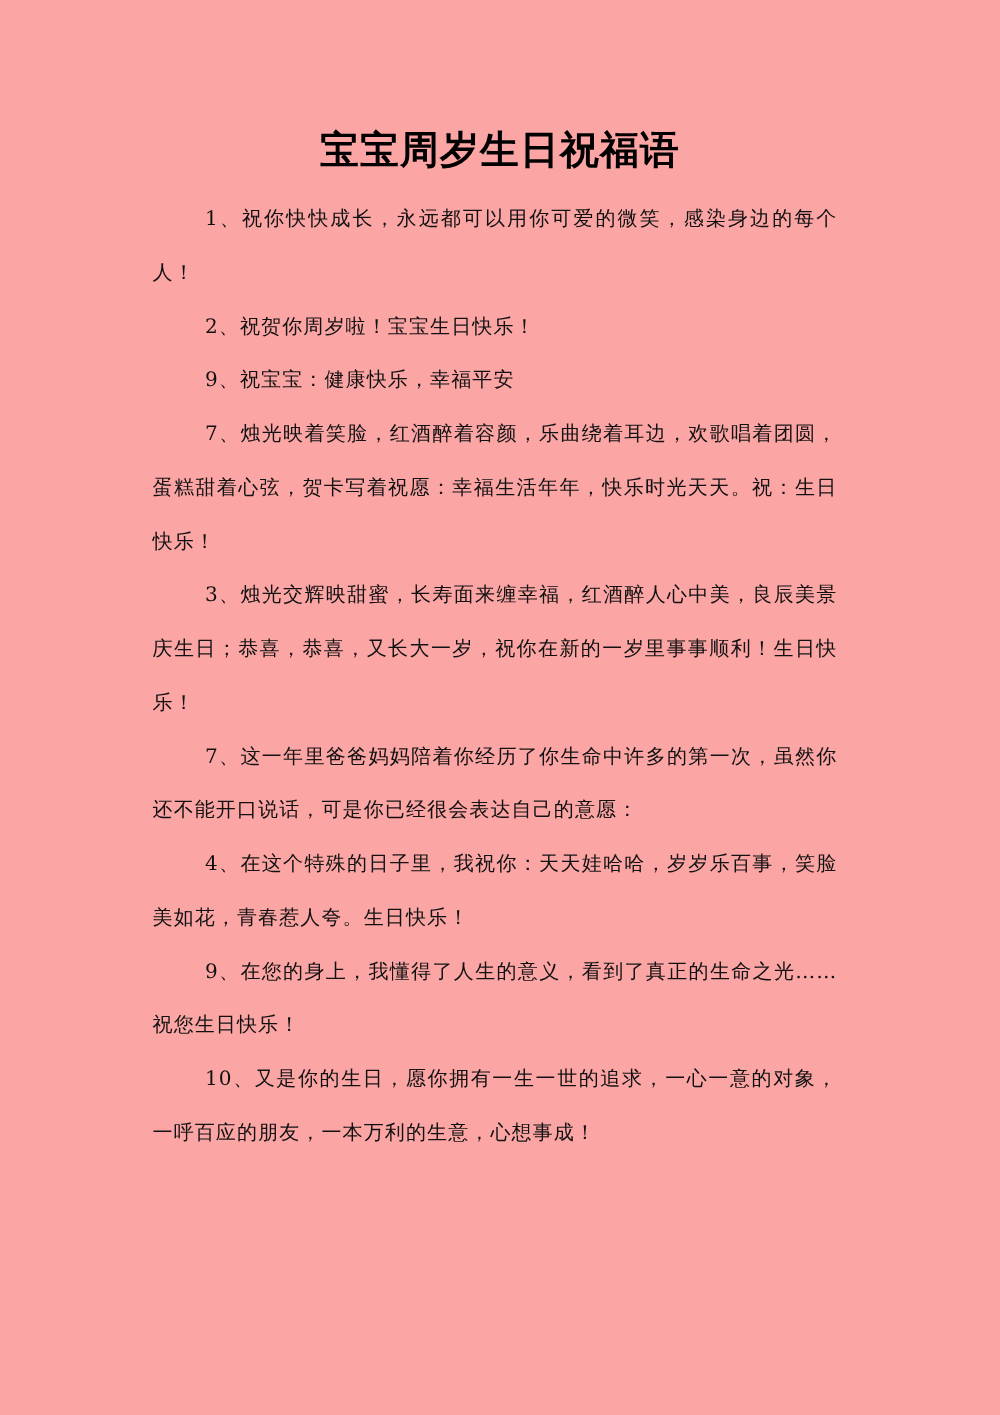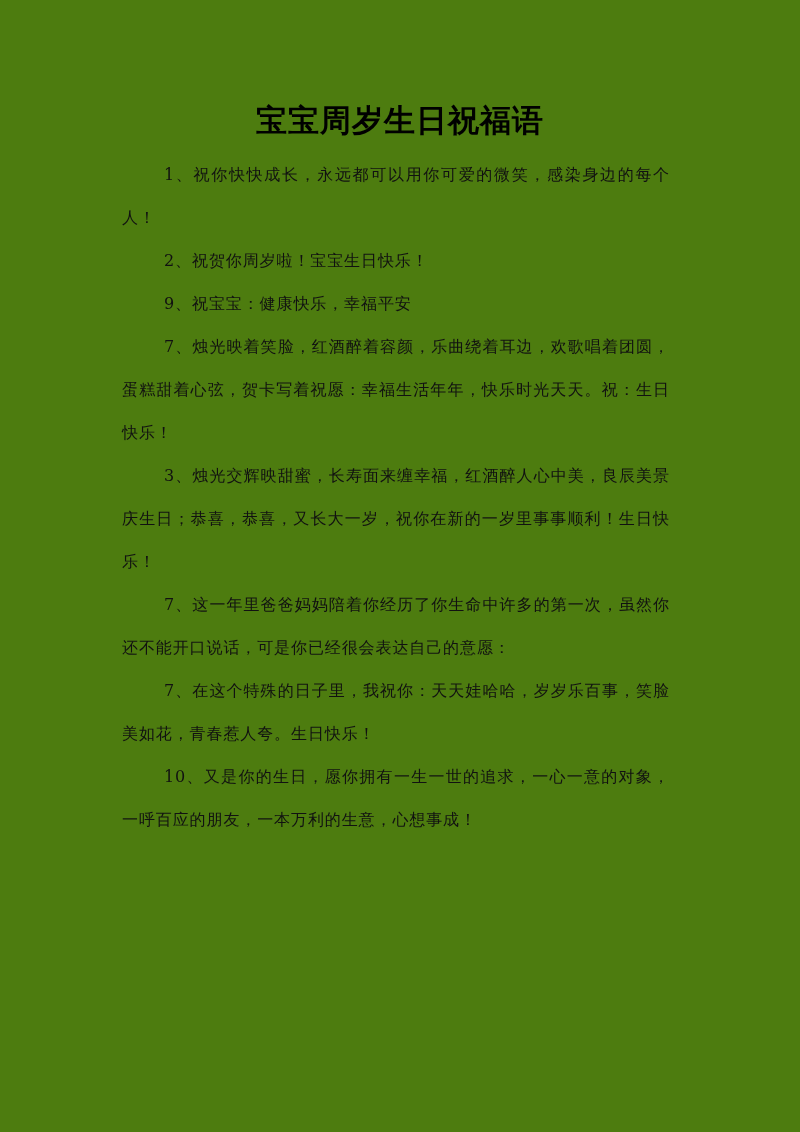--- a/index.html
+++ b/index.html
@@ -13,21 +13,21 @@
     position: relative;
     overflow: hidden;
     font-family: "DejaVu Serif", "Liberation Serif", serif;
     color: #111111;
   }
   .page {
     position: absolute;
     left: 0; top: 0;
     width: 800px;
     height: 1132px;
-    background: #4d7c0f;
+    background: #fca5a5;
   }
   .title {
     position: absolute;
     top: 98px;
     left: 0;
     width: 800px;
     text-align: center;
     font-family: "DejaVu Sans", "Liberation Sans", sans-serif;
     font-size: 31px;
     font-weight: bold;
@@ -56,16 +56,17 @@
 
 <div class="page">
   <div class="title">宝宝周岁生日祝福语</div>
   <div class="body">
     <p class="para">1、祝你快快成长，永远都可以用你可爱的微笑，感染身边的每个人！</p>
     <p class="para">2、祝贺你周岁啦！宝宝生日快乐！</p>
     <p class="para">9、祝宝宝：健康快乐，幸福平安</p>
     <p class="para">7、烛光映着笑脸，红酒醉着容颜，乐曲绕着耳边，欢歌唱着团圆，蛋糕甜着心弦，贺卡写着祝愿：幸福生活年年，快乐时光天天。祝：生日快乐！</p>
     <p class="para">3、烛光交辉映甜蜜，长寿面来缠幸福，红酒醉人心中美，良辰美景庆生日；恭喜，恭喜，又长大一岁，祝你在新的一岁里事事顺利！生日快乐！</p>
     <p class="para">7、这一年里爸爸妈妈陪着你经历了你生命中许多的第一次，虽然你还不能开口说话，可是你已经很会表达自己的意愿：</p>
-    <p class="para">7、在这个特殊的日子里，我祝你：天天娃哈哈，岁岁乐百事，笑脸美如花，青春惹人夸。生日快乐！</p>
+    <p class="para">4、在这个特殊的日子里，我祝你：天天娃哈哈，岁岁乐百事，笑脸美如花，青春惹人夸。生日快乐！</p>
+    <p class="para">9、在您的身上，我懂得了人生的意义，看到了真正的生命之光……祝您生日快乐！</p>
     <p class="para">10、又是你的生日，愿你拥有一生一世的追求，一心一意的对象，一呼百应的朋友，一本万利的生意，心想事成！</p>
   </div>
 </div>
 
 </body></html>

